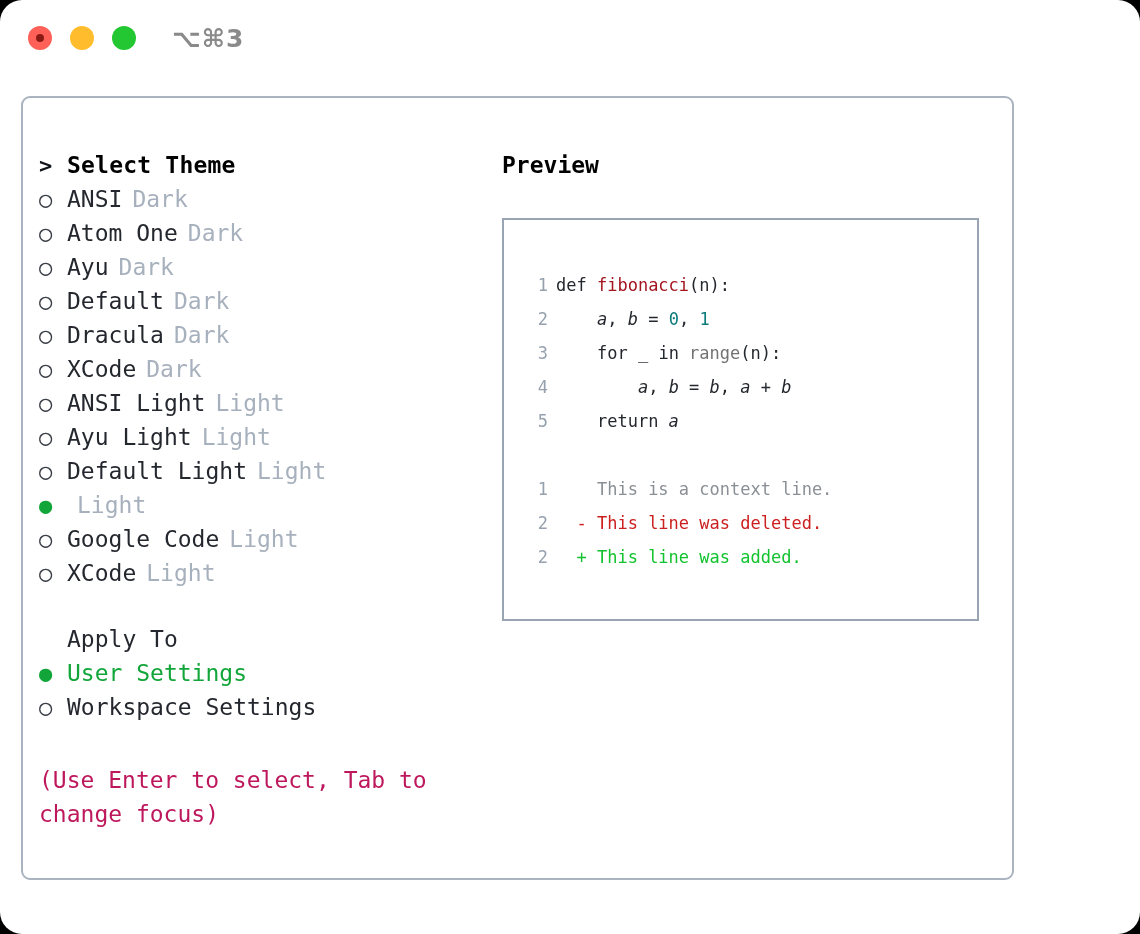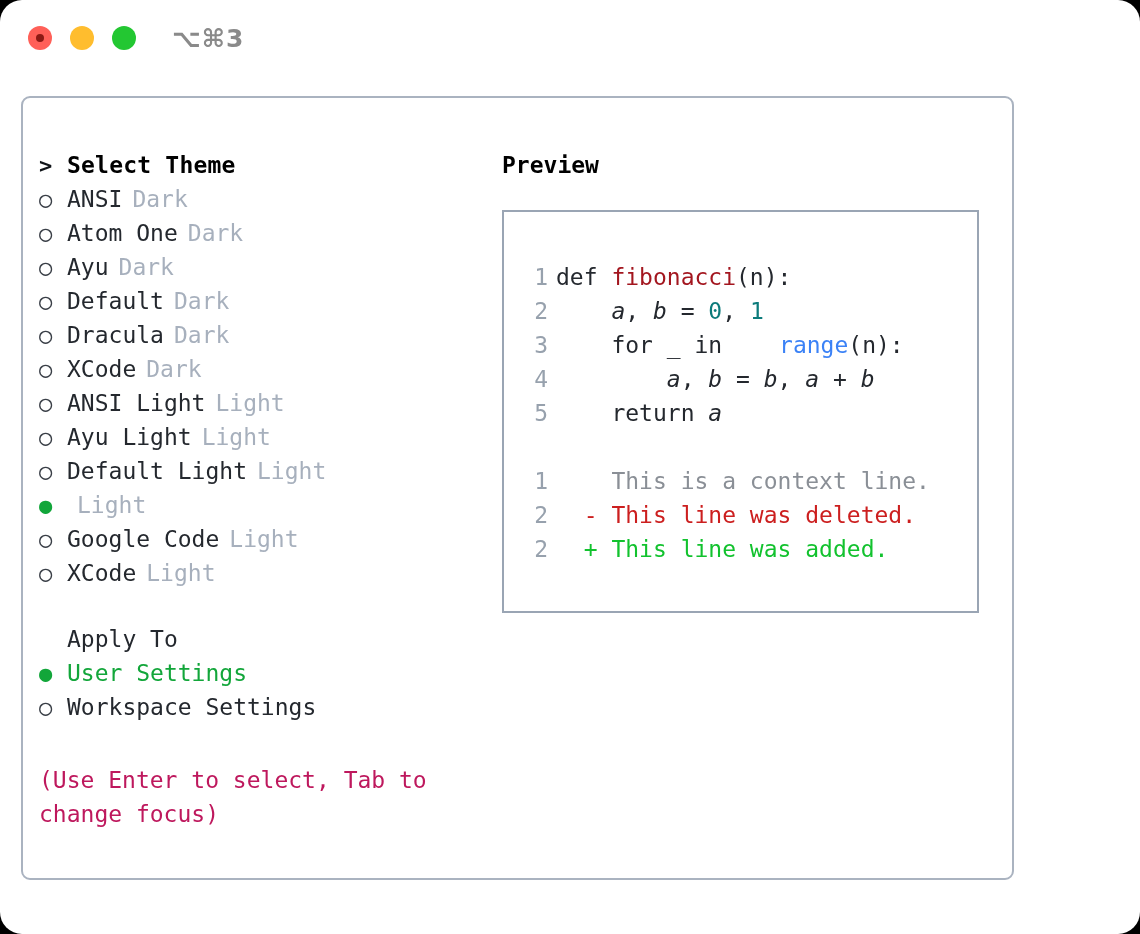--- a/index.html
+++ b/index.html
@@ -151,48 +151,48 @@
     position: absolute;
     left: 479px;
     top: 50px;
     width: 490px;
   }
   .preview-title {
     font-size: 23px;
     font-weight: 700;
     color: #000000;
     line-height: 34px;
-    margin-bottom: 28px;
+    margin-bottom: 36px;
   }
   .preview-box {
     width: 477px;
     height: 403px;
     border: 2px solid #9aa5b4;
     box-sizing: border-box;
     padding: 48px 0 0 20px;
     background: #ffffff;
   }
 
   .code-line {
-    font-size: 23px;
+    font-size: 17px;
     line-height: 34px;
     white-space: pre;
     color: #24282e;
   }
   .ln {
     display: inline-block;
     width: 24px;
     text-align: right;
     color: #97a1ad;
     margin-right: 8px;
   }
   .kw   { color: #24282e; }
   .fn   { color: #a3161f; }
   .num  { color: #0c7b7b; }
-  .call { color: #3b82f6; margin-left: 43px; }
+  .call { color: #737373; }
   .var  { font-style: italic; color: #24282e; }
   .punc { color: #24282e; }
 
   .blankline { height: 34px; }
 
   .diff-ctx { color: #8a8f96; }
   .diff-del { color: #cc1f1f; }
   .diff-add { color: #12c22e; }
 </style>
 </head>

